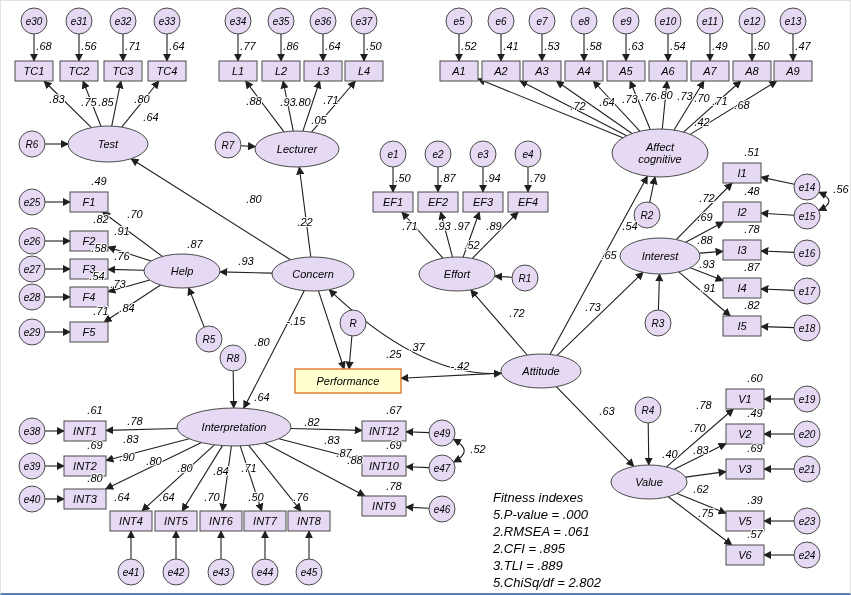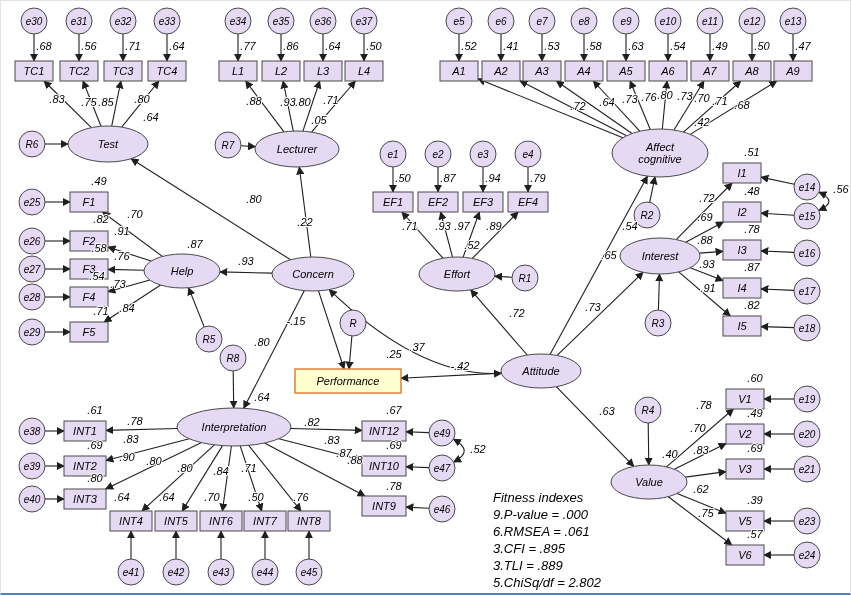--- a/index.html
+++ b/index.html
@@ -725,19 +725,19 @@
         <text x="608" y="258" class="coef">.65</text>
         <text x="592" y="310" class="coef">.73</text>
         <text x="606" y="414" class="coef">.63</text>
         <text x="477" y="452" class="coef">.52</text>
         <text x="840" y="192" class="coef">.56</text>
       </g>
   </svg>
 
   <div class="fitness">
     <div>Fitness indexes</div>
-    <div>9.P-value = .000</div>
-    <div>6.RMSEA = .061</div>
-    <div>3.CFI =  .895</div>
+    <div>5.P-value = .000</div>
+    <div>2.RMSEA = .061</div>
+    <div>2.CFI =  .895</div>
     <div>3.TLI  =  .889</div>
     <div>5.ChiSq/df = 2.802</div>
   </div>
 </div>
 
 </body></html>

